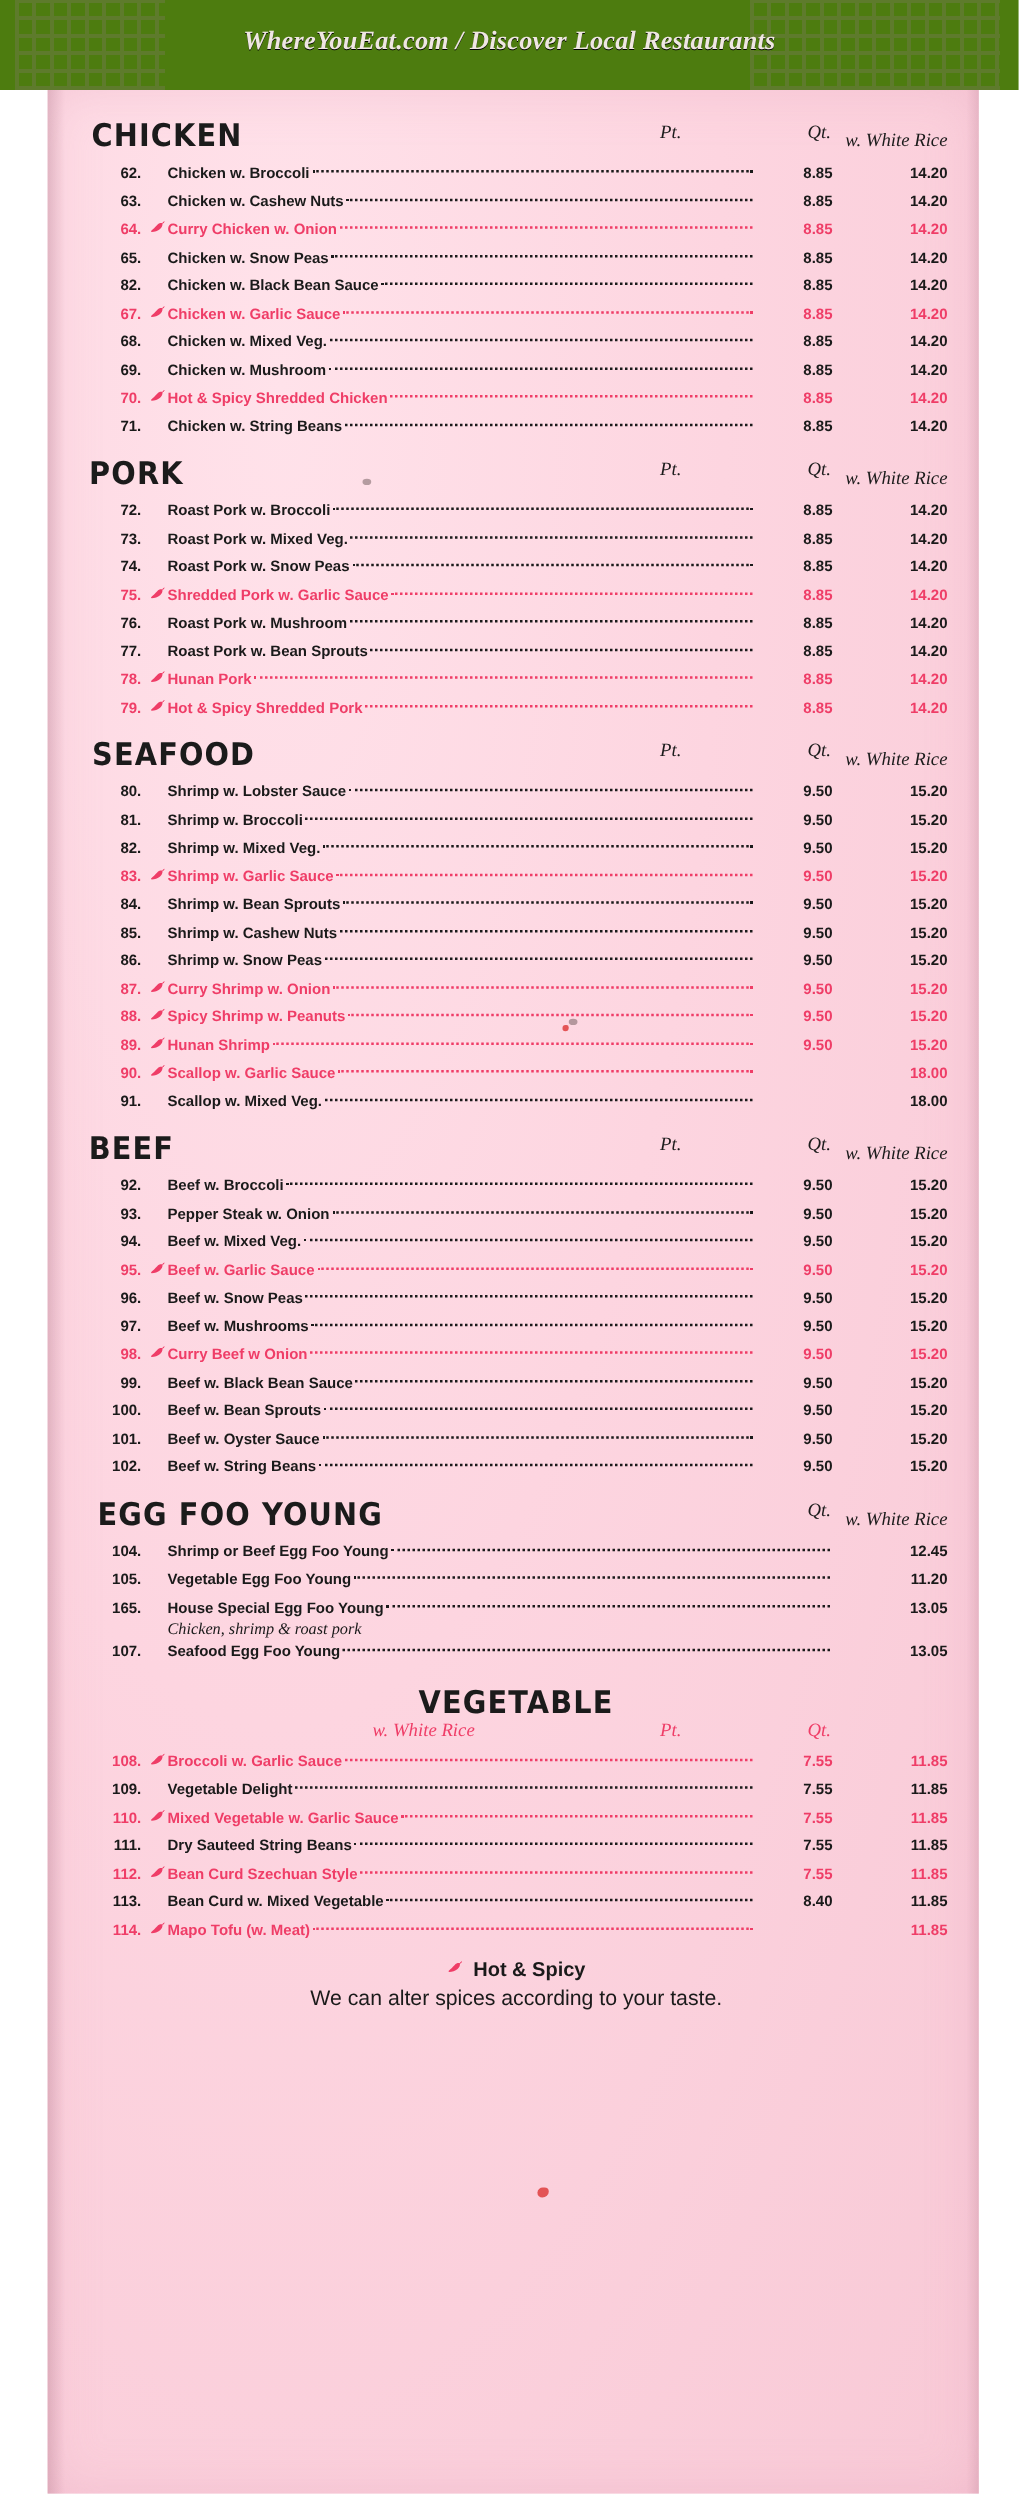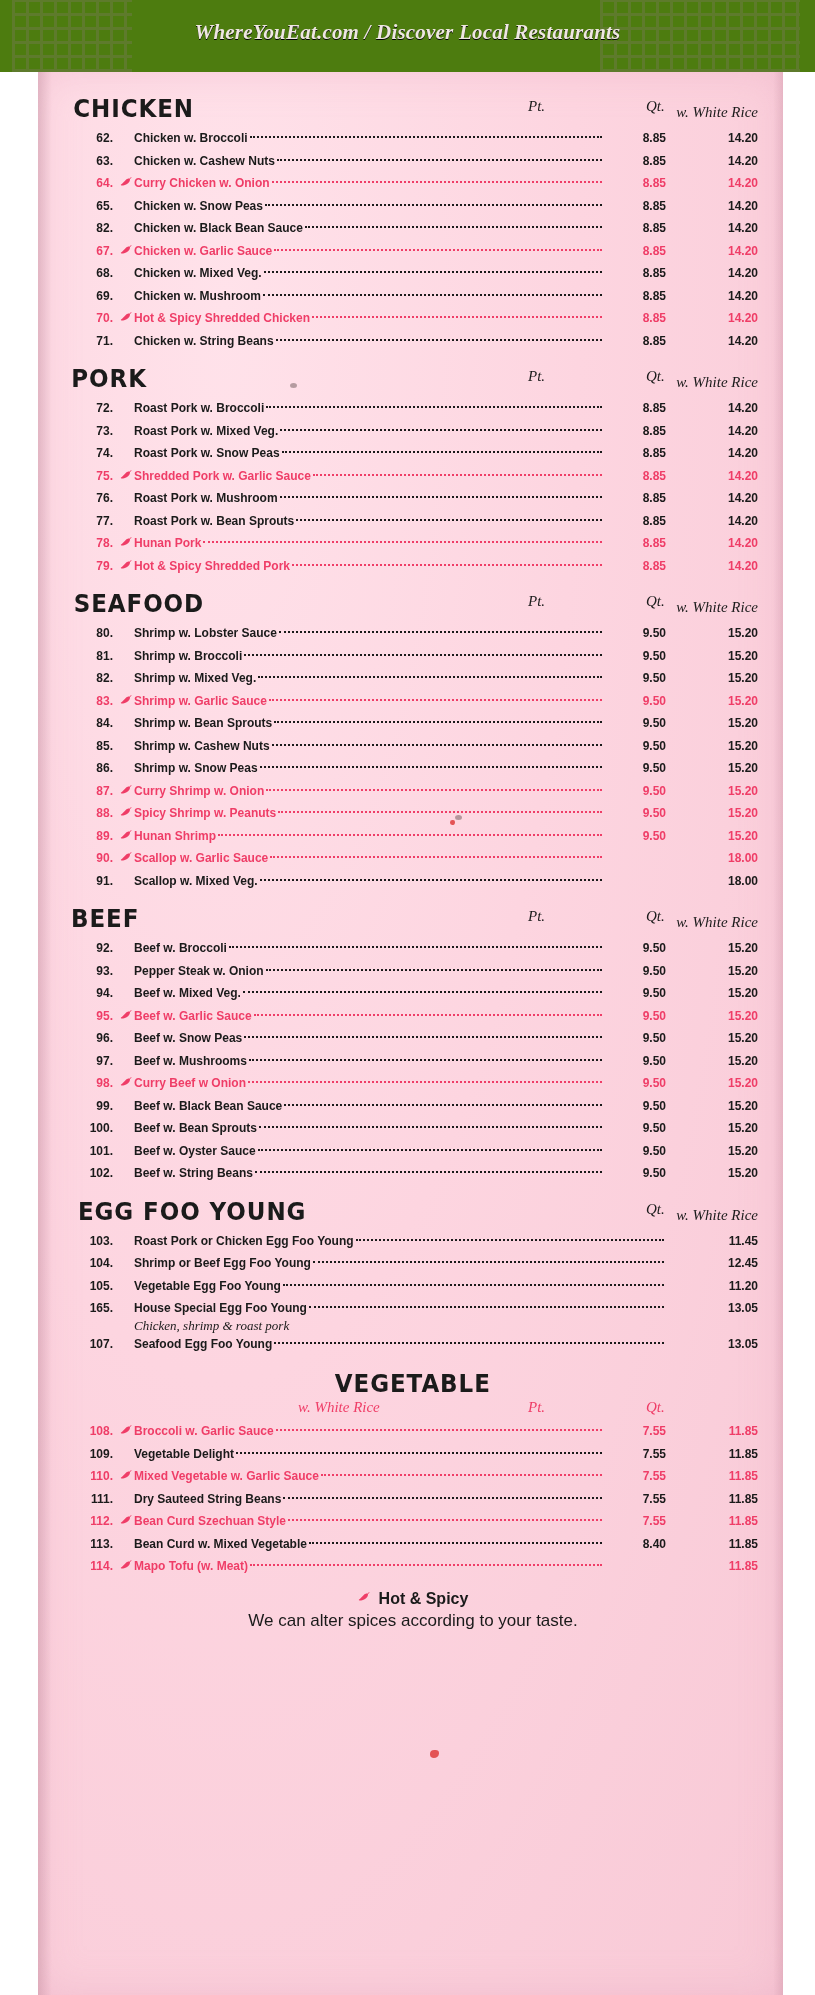--- a/index.html
+++ b/index.html
@@ -691,27 +691,20 @@
         </div>
         <div>
           <div class="sec-head">
             <span class="sec-title">EGG FOO YOUNG</span>
             <span class="sec-sub">w. White Rice</span>
             <span class="sec-cols only-qt">
               <span class="c-qt">Qt.</span>
             </span>
           </div>
           <div class="row">
-            <span class="num">103.</span>
-            <span class="sp"></span>
-            <span class="name">Roast Pork or Chicken Egg Foo Young</span>
-            <span class="dots"></span>
-            <span class="qt-only">11.45</span>
-          </div>
-          <div class="row">
             <span class="num">104.</span>
             <span class="sp"></span>
             <span class="name">Shrimp or Beef Egg Foo Young</span>
             <span class="dots"></span>
             <span class="qt-only">12.45</span>
           </div>
           <div class="row">
             <span class="num">105.</span>
             <span class="sp"></span>
             <span class="name">Vegetable Egg Foo Young</span>

